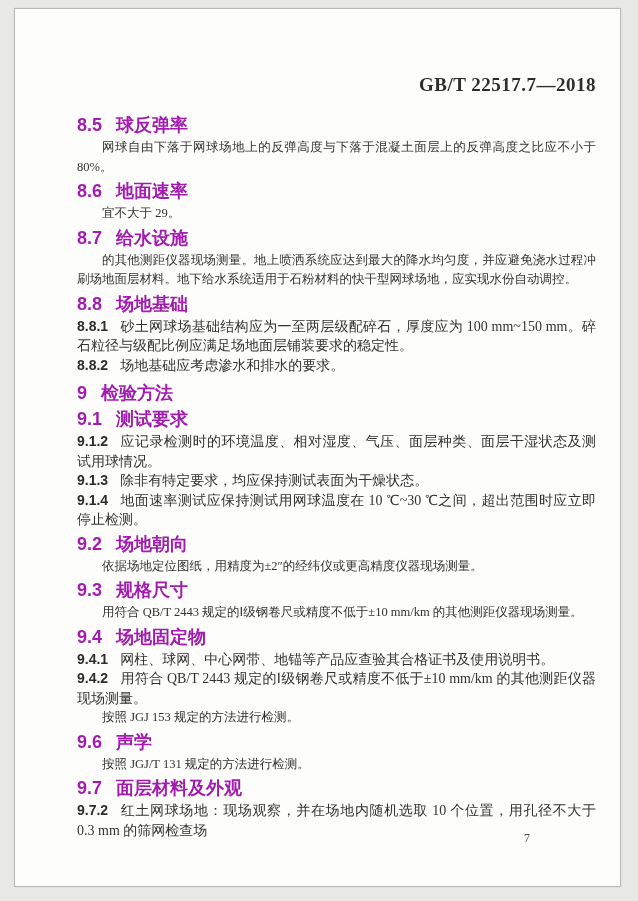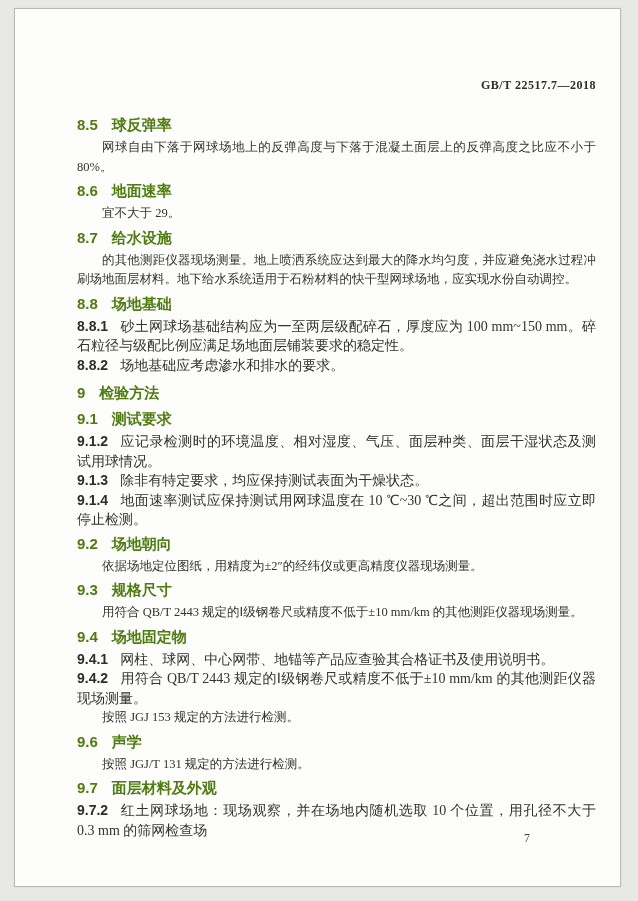--- a/index.html
+++ b/index.html
@@ -20,33 +20,33 @@
     box-sizing: border-box;
     box-shadow: 0 0 2px rgba(0,0,0,0.08);
   }
   .content {
     position: absolute;
     left: 62px; right: 24px; top: 66px;
   }
   .doc-header {
     text-align: right;
     font-weight: bold;
-    font-size: 12px;
+    font-size: 19px;
     letter-spacing: 0.5px;
     line-height: 20px;
     margin-bottom: 20px;
     color: #2e2d2b;
   }
   .heading {
     font-family: "Liberation Sans", sans-serif;
     font-weight: bold;
-    font-size: 15px;
+    font-size: 18px;
     line-height: 20px;
     margin: 4px 0 3px 0;
-    color: #4d7c0f;
+    color: #a21caf;
   }
   .heading.chapter { margin: 8px 0 6px 0; }
   .heading .num { margin-right: 14px; }
   .para {
     font-size: 12.5px;
     line-height: 19.5px;
     margin: 0;
     text-indent: 2em;
     text-align: justify;
   }

